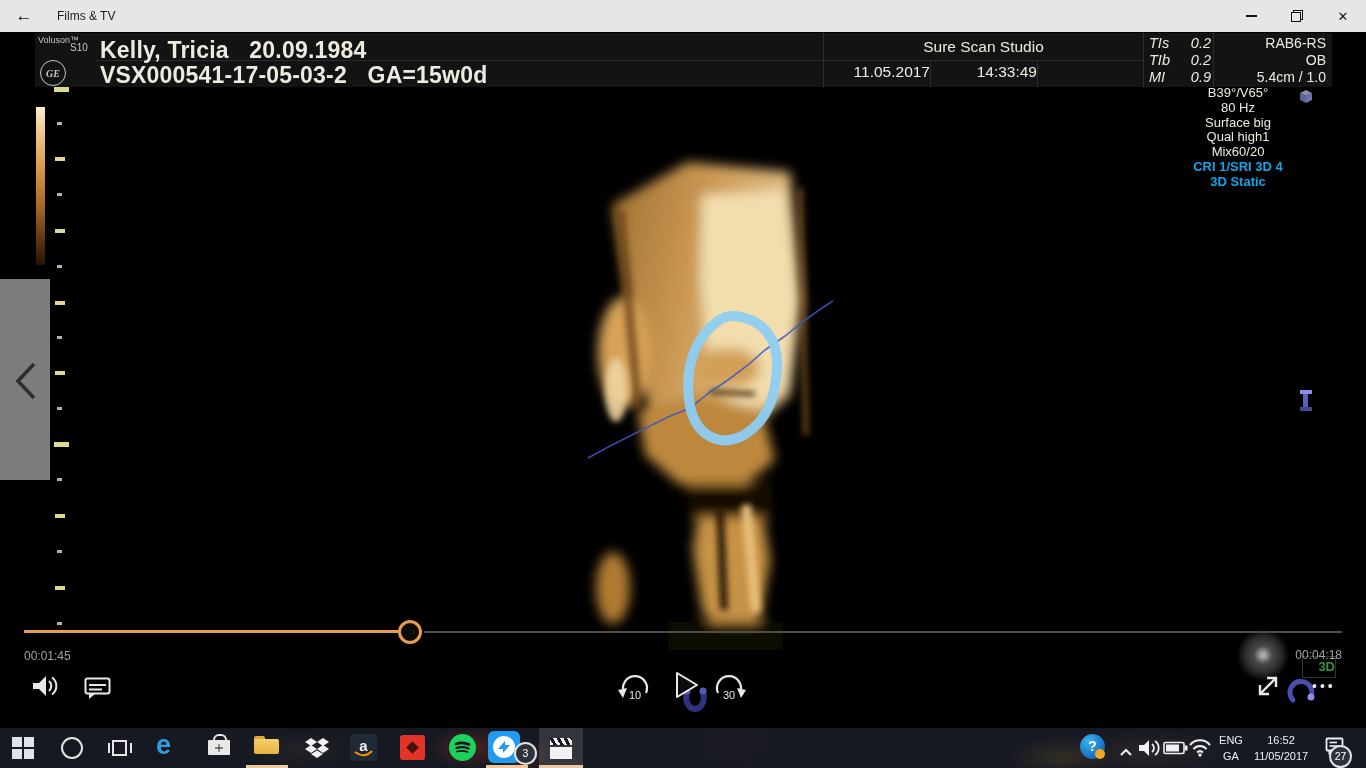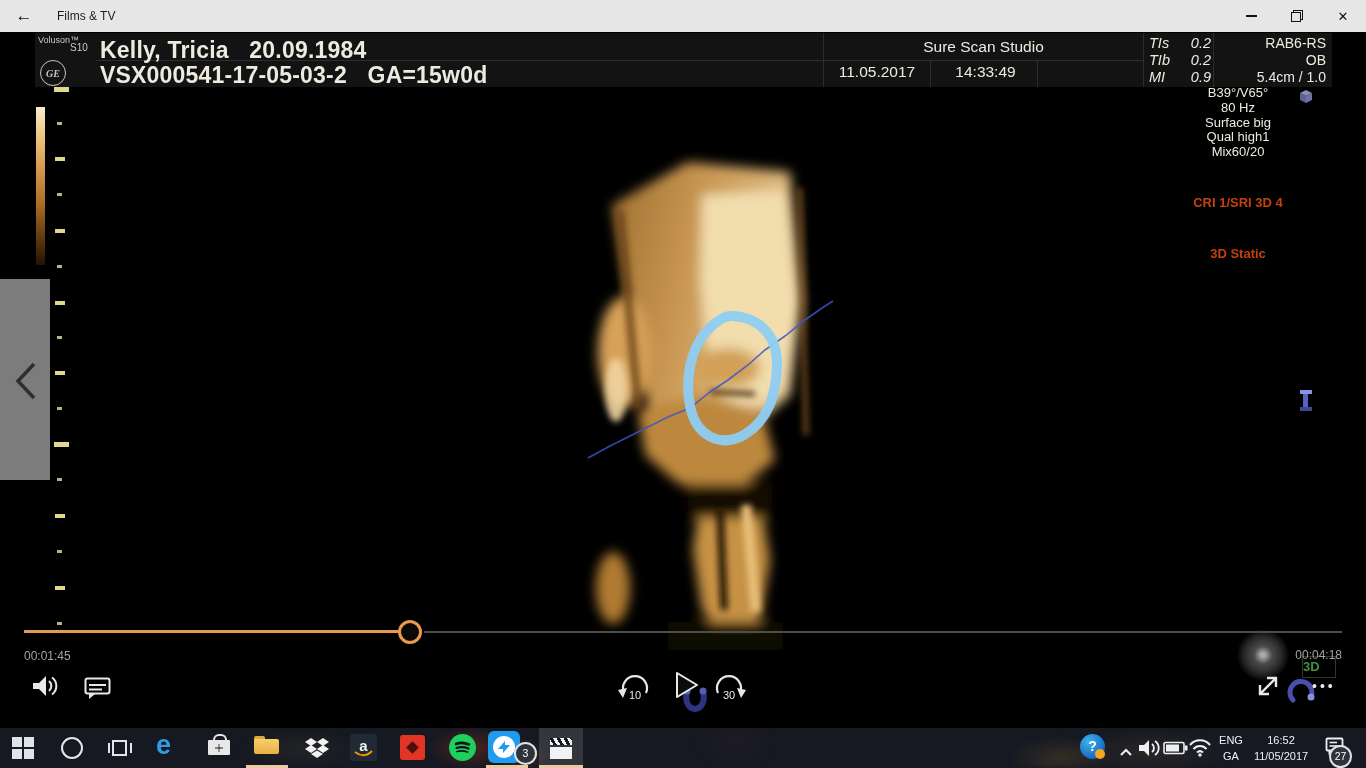--- a/index.html
+++ b/index.html
@@ -22,37 +22,37 @@
   .usband{left:35px;top:33px;width:1297px;height:54px;background:#131313;}
   .div{background:#2c2c2c;}
   .ustext{color:#edebdf;}
   .brand{left:38px;top:35px;font-size:9px;color:#c9c7bf;}
   .gecirc{left:40px;top:48px;width:24px;height:24px;border:1.5px solid #c9c7bf;border-radius:50%;
     display:flex;align-items:center;justify-content:center;font-family:"Liberation Serif",serif;
     font-style:italic;font-weight:bold;font-size:10px;color:#c9c7bf;margin-top:12px;}
   .s10{left:70px;top:42px;font-size:10px;color:#c9c7bf;}
   .pl{font-size:23px;font-weight:600;letter-spacing:.2px;}
   .studio{left:824px;top:38px;width:319px;text-align:center;font-size:15.5px;}
-  .dt{top:63px;text-align:center;font-size:15.5px;}
+  .dt{top:63px;text-align:right;font-size:15.5px;}
   .indices{left:1149px;top:35px;width:62px;font-size:14.5px;}
   .indices .row{display:flex;justify-content:space-between;height:17px;font-style:italic;}
   .rcol{left:1150px;top:35px;width:176px;text-align:right;font-size:14px;line-height:17px;}
   .scol{left:1150px;top:86px;width:176px;text-align:center;font-size:13px;line-height:14.8px;}
-  .blue{color:#c2410c;font-weight:600;margin-top:36px;}
+  .blue{color:#0ea5e9;font-weight:600;}
   
   .cmap{left:36px;top:107px;width:9px;height:158px;
     background:linear-gradient(#f8ecd0 0%,#f0c98a 16%,#d99a4e 38%,#a96a24 62%,#5d3510 84%,#241203 100%);}
   .tick{background:#ded98f;}
   .t-wide{left:54px;width:15px;height:5px;}
   .t-dash{left:55px;width:10px;height:4px;}
   .t-dot{left:57px;width:5px;height:3px;background:#b8b487;}
   .graypanel{left:0;top:279px;width:50px;height:201px;background:#7c7c7c;}
   
   .label3d{left:1302px;top:656px;width:32px;height:20px;border:1px solid rgba(70,110,60,.55);
-    color:#3f8f3f;font-weight:bold;font-size:13px;text-align:left;line-height:20px;}
+    color:#3f8f3f;font-weight:bold;font-size:13px;text-align:right;line-height:20px;}
   .sphere{left:1237px;top:629px;width:52px;height:52px;border-radius:50%;
     background:radial-gradient(circle at 50% 50%,#aaa 0 2px,#4a4a4a 9px,#2b2b2b 18px,rgba(18,18,18,0) 72%);}
   
   .seek-progress{left:24px;top:630px;width:374px;height:3px;background:#e89a50;}
   .seek-rest{left:424px;top:631px;width:918px;height:2px;background:#4d4d4d;}
   .seek-handle{left:398px;top:620px;width:18px;height:18px;border:3px solid #e89a50;border-radius:50%;
     background:#0d0a06;}
   .time{font-size:12px;color:#a3a3a3;}
   .dots{left:1312px;top:678px;font-size:14px;letter-spacing:3px;color:#e8e8e8;}
   

